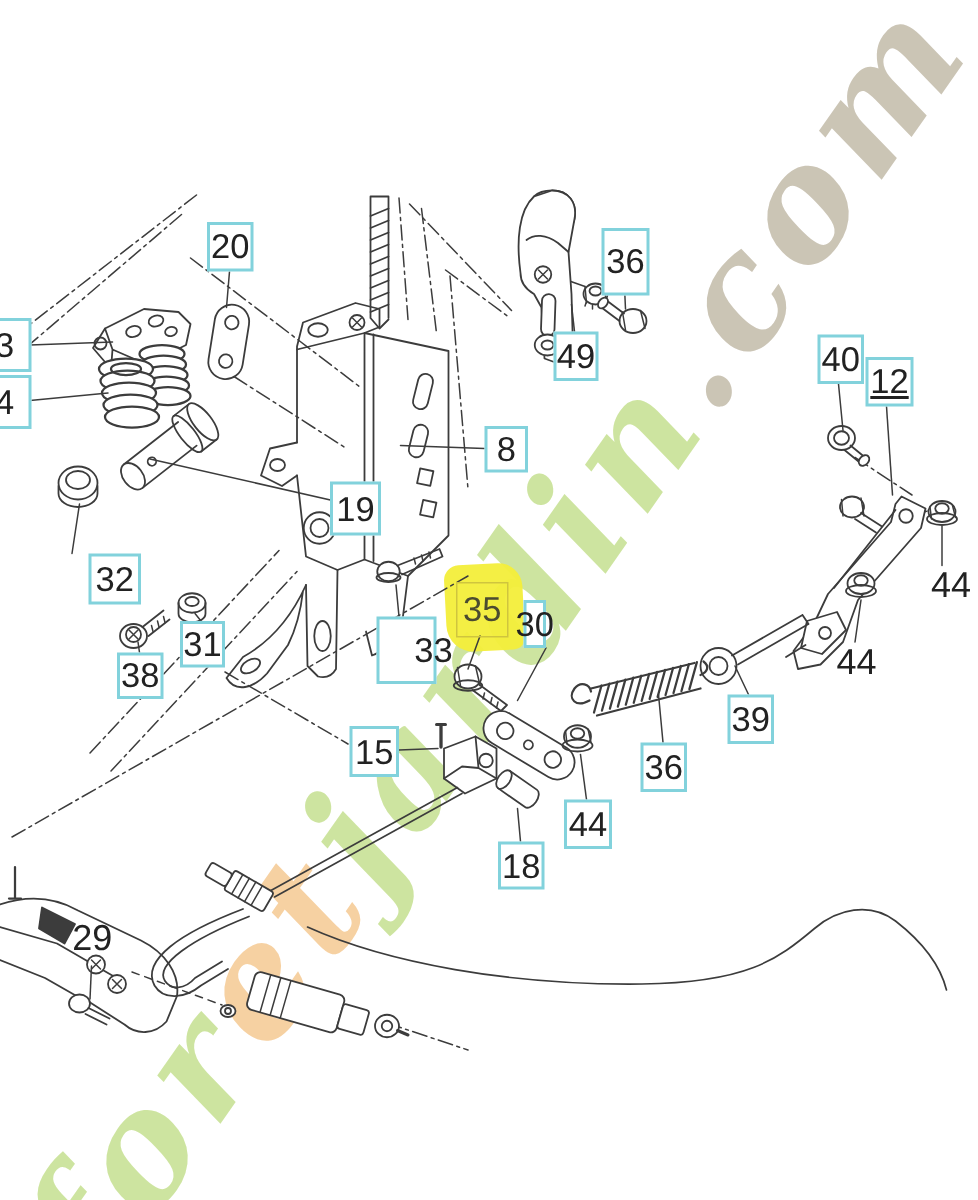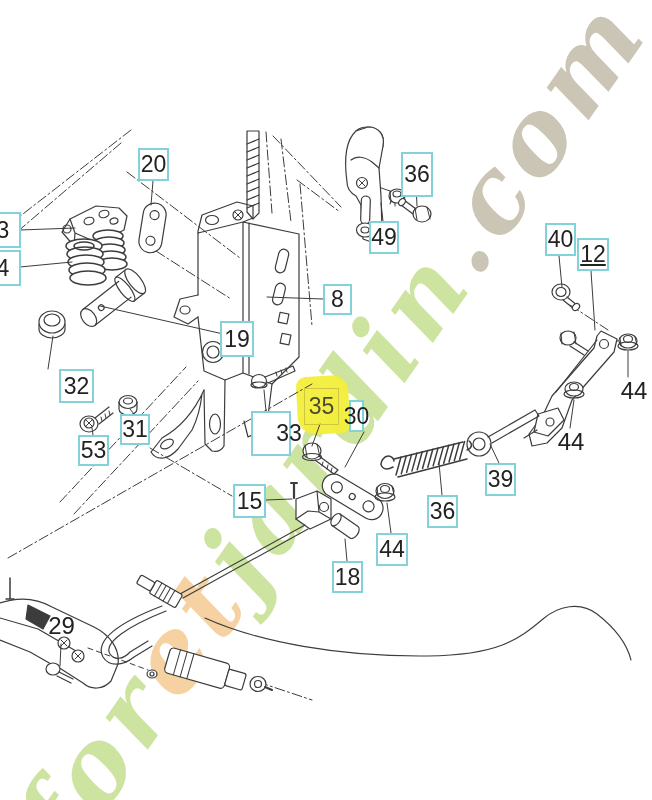--- a/index.html
+++ b/index.html
@@ -303,21 +303,21 @@
 <div class="plabel" style="left: -15px; top: 212px; width: 36px; height: 36px;">3</div>
     <div class="plabel" style="left: -15px; top: 250px; width: 36px; height: 36px;">4</div>
     <div class="plabel" style="left: 138px; top: 148px; width: 31px; height: 33px;">20</div>
     <div class="plabel" style="left: 401px; top: 152px; width: 32px; height: 45px;">36</div>
     <div class="plabel" style="left: 369px; top: 221px; width: 30px; height: 33px;">49</div>
     <div class="plabel" style="left: 323px; top: 284px; width: 29px; height: 31px;">8</div>
     <div class="plabel" style="left: 545px; top: 223px; width: 31px; height: 33px;">40</div>
     <div class="plabel" style="left: 577px; top: 238px; width: 32px; height: 33px; text-decoration: underline;">12</div>
     <div class="plabel" style="left: 220px; top: 321px; width: 34px; height: 36px;">19</div>
     <div class="plabel" style="left: 31px; top: 369px; width: 35px; height: 34px; margin-left: 28px;">32</div>
-    <div class="plabel" style="left: 78px; top: 435px; width: 31px; height: 31px;">53</div>
+    <div class="plabel" style="left: 78px; top: 435px; width: 31px; height: 31px;">38</div>
     <div class="plabel" style="left: 120px; top: 414px; width: 30px; height: 31px;">31</div>
     <div class="plabel" style="left: 251px; top: 411px; width: 30px; height: 45px; padding-left: 36px;">33</div>
     <div class="hl-blob" style="left: 297px; top: 376px; width: 52px; height: 58px; background: rgb(243, 238, 58);"></div>
     <div class="plabel hl" style="left: 304px; top: 388px; width: 35px; height: 37px;">35</div>
     <div class="plabel" style="left: 349px; top: 400px; width: 15px; height: 32px;">30</div>
     <div class="plabel" style="left: 233px; top: 484px; width: 33px; height: 34px;">15</div>
     <div class="plabel" style="left: 427px; top: 495px; width: 31px; height: 33px;">36</div>
     <div class="plabel" style="left: 485px; top: 463px; width: 31px; height: 33px;">39</div>
     <div class="plabel" style="left: 376px; top: 533px; width: 32px; height: 33px;">44</div>
     <div class="plabel" style="left: 332px; top: 561px; width: 31px; height: 32px;">18</div>

